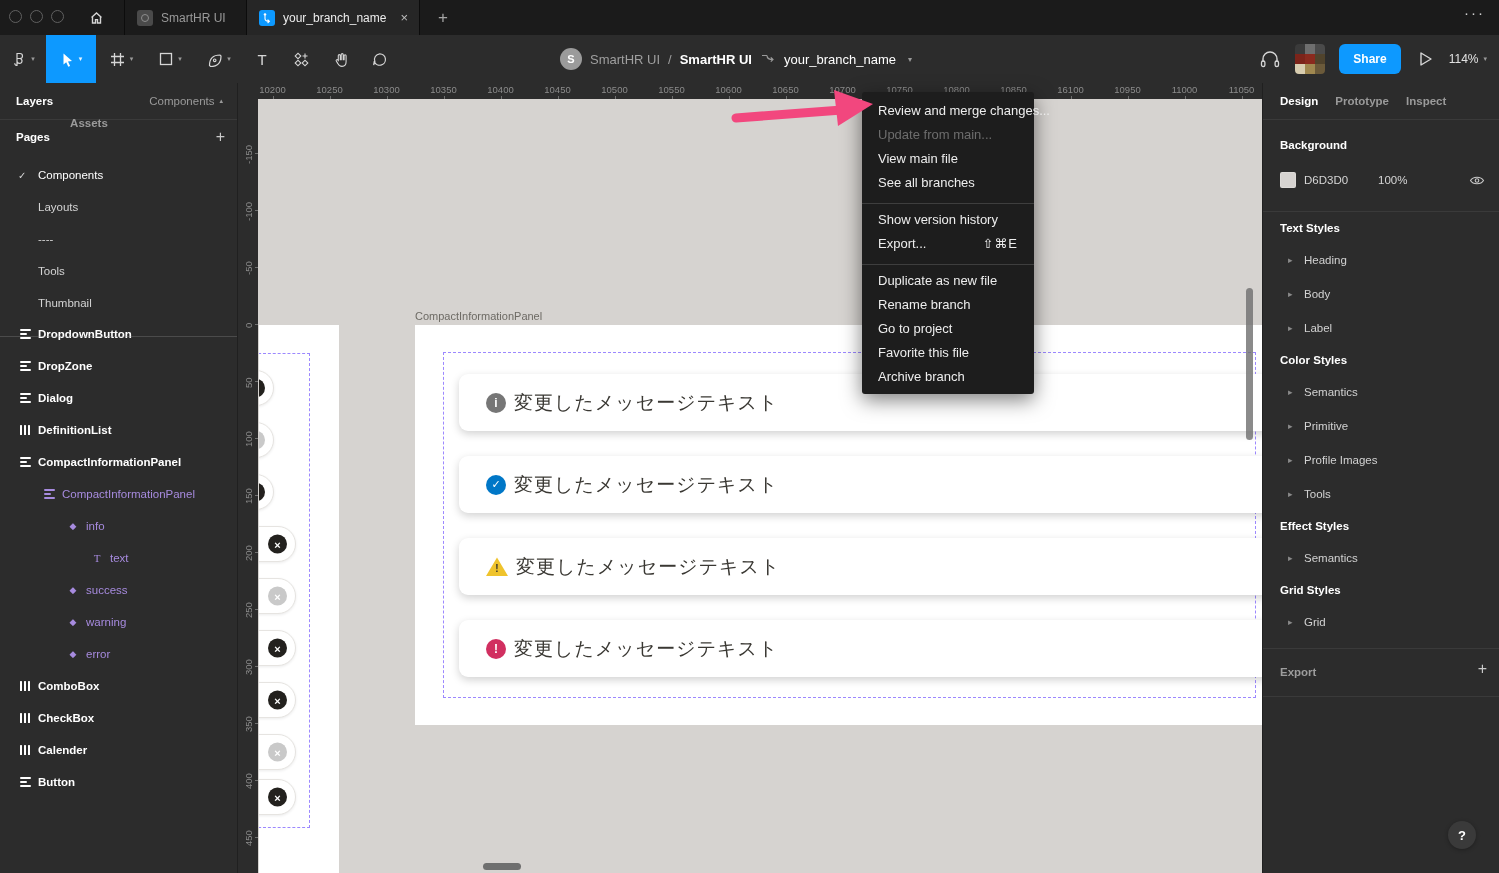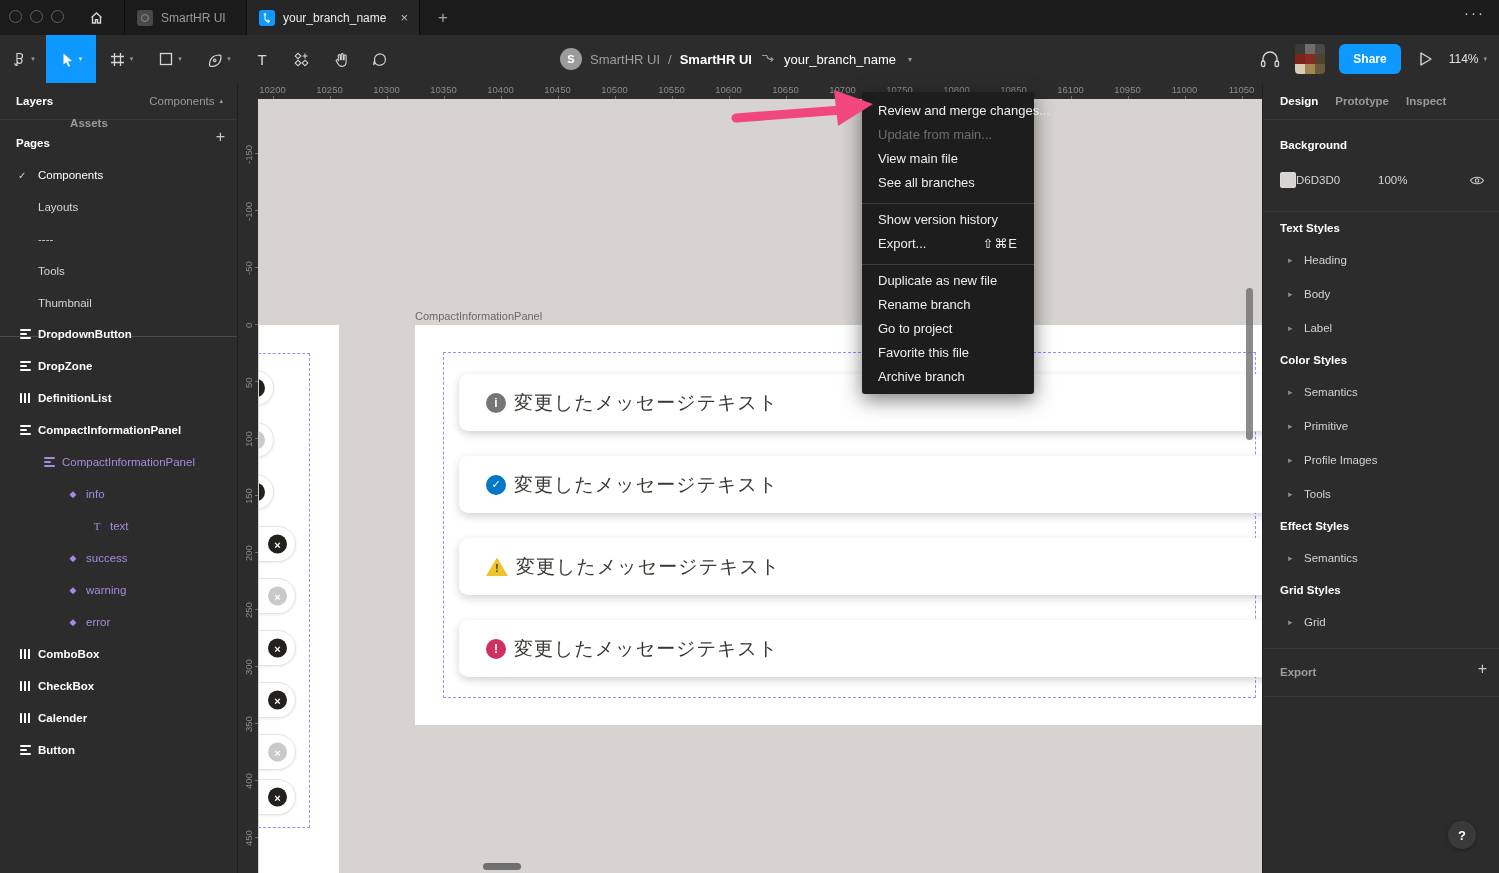--- a/index.html
+++ b/index.html
@@ -42,21 +42,21 @@
   .zoom-ctl .chev{font-size:7px;color:#9a9a9a;}
 
   
   .left-panel{position:absolute;left:0;top:83px;width:238px;height:790px;background:#2c2c2c;border-right:1px solid #202020;overflow:hidden;}
   .lp-header{position:absolute;left:0;top:0;width:100%;height:37px;border-bottom:1px solid #3a3a3a;display:flex;align-items:center;}
   .lp-tab{font-size:11.5px;font-weight:600;}
   .lp-tab.t1{margin-left:16px;color:#fff;}
   .lp-tab.t2{margin-left:17px;color:#9a9a9a;margin-top:44px;}
   .lp-collapse{position:absolute;right:14px;display:flex;align-items:center;gap:5px;color:#9a9a9a;font-size:11.5px;}
   .lp-collapse .chev{font-size:7px;}
-  .pages-head{position:absolute;left:0;top:48px;width:100%;height:24px;display:flex;align-items:center;}
+  .pages-head{position:absolute;left:0;top:48px;width:100%;height:24px;display:flex;}
   .pages-title{margin-left:16px;color:#fff;font-weight:600;font-size:11.5px;}
   .pages-add{position:absolute;right:12px;top:-3px;font-size:16px;color:#c9c9c9;}
   .pages-list{position:absolute;left:0;top:76px;width:100%;}
   .page-row{height:32px;display:flex;align-items:center;color:#d4d4d4;font-size:11.5px;}
   .page-row .chk{width:14px;margin-left:18px;font-size:10px;color:#d4d4d4;visibility:hidden;}
   .page-row .plabel{margin-left:6px;}
   .page-row.selected .chk{visibility:visible;}
   .page-row.selected .plabel{color:#fff;}
   .layers-list{position:absolute;left:0;top:235px;width:100%;}
   .layer{height:32px;display:flex;align-items:center;gap:6px;color:#fff;font-weight:600;font-size:11.5px;padding-left:18px;}
@@ -125,21 +125,21 @@
   .annot polygon{fill:var(--arrow,#f2477e);}
 
   
   .right-panel{position:absolute;left:1262px;top:83px;width:237px;height:790px;background:#2c2c2c;border-left:1px solid #202020;overflow:hidden;}
   .rp-tabs{position:absolute;left:0;top:0;width:100%;height:37px;border-bottom:1px solid #3a3a3a;display:flex;align-items:center;gap:17px;padding-left:17px;}
   .rp-tab{font-size:11.5px;color:#9a9a9a;font-weight:600;}
   .rp-tab.active{color:#fff;}
   .bg-title{position:absolute;left:17px;top:56px;color:#fff;font-weight:600;font-size:11.5px;}
   .bg-row{position:absolute;left:0;top:87px;width:100%;height:20px;display:flex;align-items:center;}
   .bg-swatch{width:16px;height:16px;margin-left:17px;background:var(--canvas,#d6d3d0);border:1px solid rgba(255,255,255,.18);border-radius:2px;}
-  .bg-hex{color:#d6d6d6;font-size:11.5px;}
+  .bg-hex{margin-left:8px;color:#d6d6d6;font-size:11.5px;}
   .bg-op{position:absolute;left:115px;color:#d6d6d6;font-size:11.5px;}
   .bg-eye{position:absolute;right:14px;display:flex;}
   .rp-div{position:absolute;left:0;width:100%;height:1px;background:#3a3a3a;}
   .style-section{position:absolute;left:0;width:100%;}
   .ss-title{margin-left:17px;height:20px;line-height:20px;color:#fff;font-weight:600;font-size:11.5px;}
   .ss-list{margin-top:5px;}
   .ss-item{height:34px;display:flex;align-items:center;color:#d2d2d2;font-size:11.5px;}
   .ss-item .chev{width:16px;margin-left:25px;font-size:9px;color:#8a8a8a;}
   .export-row{position:absolute;left:0;top:577px;width:100%;height:24px;display:flex;align-items:center;}
   .export-label{margin-left:17px;color:#9d9d9d;font-weight:600;font-size:11.5px;}
@@ -325,20 +325,29 @@
           <span>DropdownButton</span>
         </div>
         <div class="layer d0 ic-stack">
           <span class="lic stack">
             <i></i>
             <i></i>
             <i></i>
           </span>
 
           <span>DropZone</span>
+        </div>
+        <div class="layer d0 ic-stack">
+          <span class="lic stack">
+            <i></i>
+            <i></i>
+            <i></i>
+          </span>
+
+          <span>Dialog</span>
         </div>
         <div class="layer d0 ic-cols">
 
           <span class="lic cols">
             <i></i>
             <i></i>
             <i></i>
           </span>
 
           <span>DefinitionList</span>

